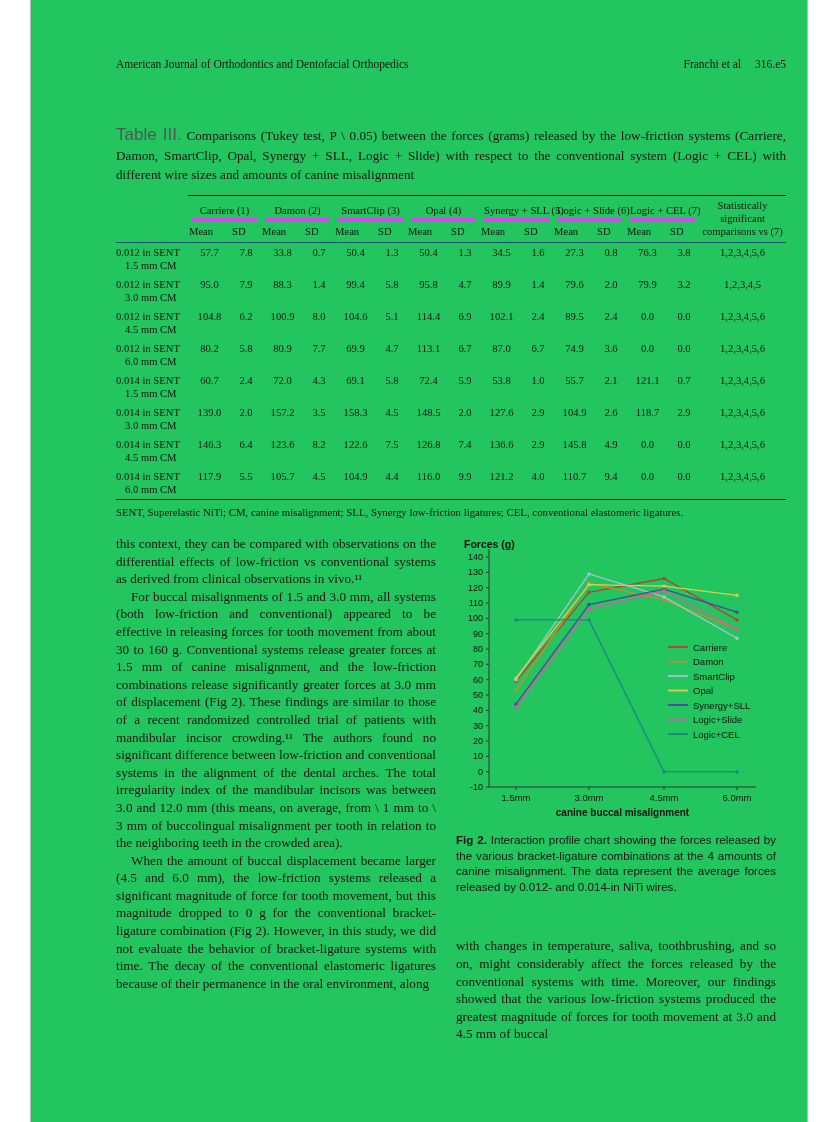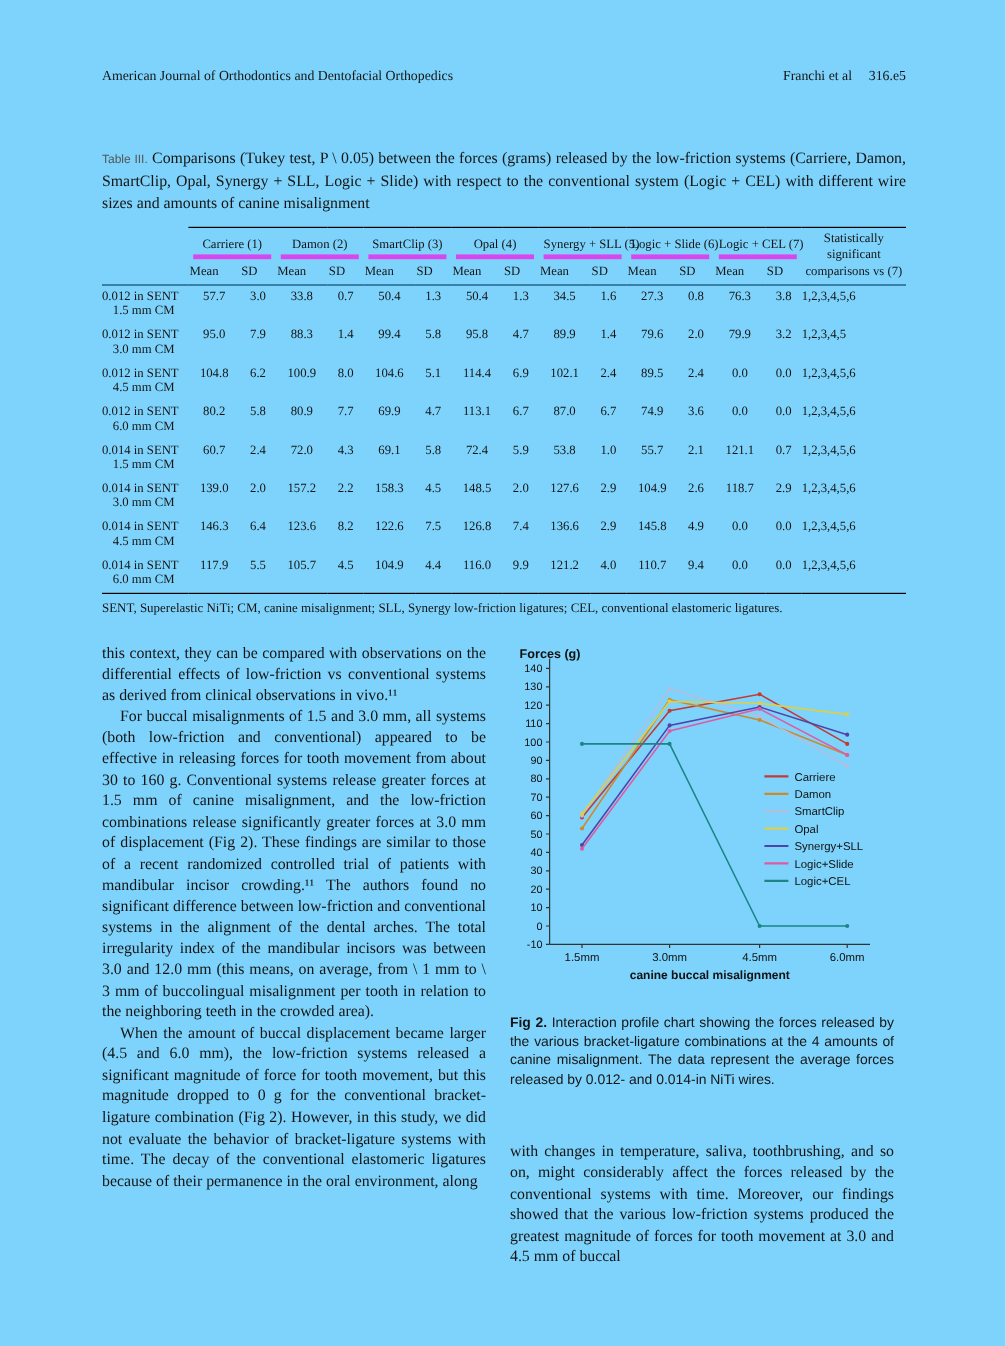--- a/index.html
+++ b/index.html
@@ -1,22 +1,22 @@
 <!DOCTYPE html>
 <html><head>
 <meta charset="utf-8">
 <style>
   * { margin: 0; padding: 0; box-sizing: border-box; }
   html, body { background: #ffffff; }
   .page {
     position: relative;
-    width: 838px;
+    width: 776px;
     height: 1122px;
     margin: 0 auto;
-    background: #7dd3fc;
+    background: #22c55e;
     outline: 1px solid #b9b9b9;
     font-family: "Liberation Serif", serif;
     color: #141414;
     overflow: hidden;
   }
 
   
   .running-head {
     position: absolute;
     left: 85px;
@@ -37,21 +37,21 @@
     top: 123px;
     width: 670px;
   }
   .table-caption {
     font-size: 13.2px;
     line-height: 1.42;
     text-align: justify;
   }
   .table-caption .tlabel {
     font-family: "Liberation Sans", sans-serif;
-    font-size: 10px;
+    font-size: 17px;
     color: #555555;
   }
   table.data {
     margin-top: 10px;
     width: 100%;
     border-collapse: collapse;
     font-size: 10.6px;
     table-layout: fixed;
   }
   table.data th { font-weight: normal; }
@@ -62,21 +62,21 @@
   .sig-th {
     text-align: center;
     vertical-align: middle;
     padding: 3px 2px 4px 2px;
     line-height: 1.25;
   }
   .sub-th { text-align: left; padding: 2px 1px 3px 1px; }
   td.row-label { vertical-align: top; padding: 4px 0 3px 0; line-height: 1.18; }
   td.row-label .l2 { padding-left: 9px; white-space: nowrap; }
   td.val { text-align: center; vertical-align: top; padding: 4px 1px 0 1px; }
-  td.sig-cell { text-align: left; vertical-align: top; padding: 4px 0 0 0; }
+  td.sig-cell { text-align: center; vertical-align: top; padding: 4px 0 0 0; }
   tr.last td { border-bottom: 1px solid #000; }
   .footnote {
     margin-top: 5px;
     font-size: 10.8px;
     line-height: 1.3;
   }
 
   
   .columns {
     position: absolute;
@@ -92,21 +92,21 @@
     font-size: 13.2px;
     line-height: 17.6px;
     text-align: justify;
   }
   .body-para.indent { text-indent: 15px; }
 
   .chart-wrap { width: 320px; height: 297px; }
   .chart-wrap svg { display: block; }
 
   .fig-caption {
-    margin-top: 13px;
+    margin-top: 0;
     font-family: "Liberation Sans", sans-serif;
     font-size: 11.6px;
     line-height: 15.6px;
     text-align: justify;
   }
   .fig-caption .flabel { font-weight: bold; }
   .col-right .closing { margin-top: 43px; }
 </style>
 </head>
 <body>
@@ -187,21 +187,21 @@
             <th class="sub-th rule-bottom">SD</th>
           </tr>
         </thead>
         <tbody>
           <tr>
             <td class="row-label">
               <div>0.012 in SENT</div>
               <div class="l2">1.5 mm CM</div>
             </td>
             <td class="val">57.7</td>
-            <td class="val">3.0</td>
+            <td class="val">7.8</td>
             <td class="val">33.8</td>
             <td class="val">0.7</td>
             <td class="val">50.4</td>
             <td class="val">1.3</td>
             <td class="val">50.4</td>
             <td class="val">1.3</td>
             <td class="val">34.5</td>
             <td class="val">1.6</td>
             <td class="val">27.3</td>
             <td class="val">0.8</td>
@@ -294,21 +294,21 @@
             <td class="sig-cell">1,2,3,4,5,6</td>
           </tr>
           <tr>
             <td class="row-label">
               <div>0.014 in SENT</div>
               <div class="l2">3.0 mm CM</div>
             </td>
             <td class="val">139.0</td>
             <td class="val">2.0</td>
             <td class="val">157.2</td>
-            <td class="val">2.2</td>
+            <td class="val">3.5</td>
             <td class="val">158.3</td>
             <td class="val">4.5</td>
             <td class="val">148.5</td>
             <td class="val">2.0</td>
             <td class="val">127.6</td>
             <td class="val">2.9</td>
             <td class="val">104.9</td>
             <td class="val">2.6</td>
             <td class="val">118.7</td>
             <td class="val">2.9</td>

